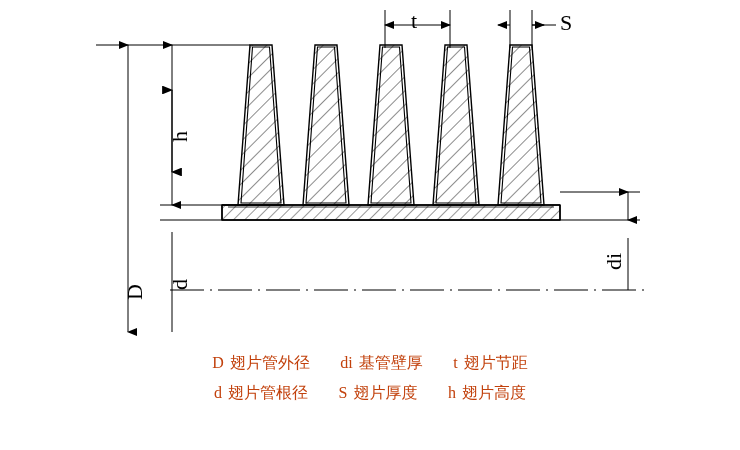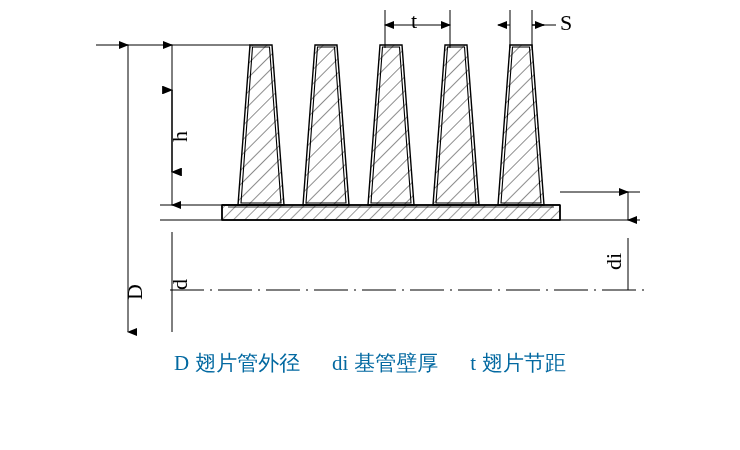--- a/index.html
+++ b/index.html
@@ -28,23 +28,23 @@
   }
   .legend {
     position: absolute;
     left: 0;
     top: 348px;
     width: 740px;
     text-align: center;
   }
   .legend-row {
     white-space: nowrap;
-    font-size: 21px;
+    font-size: 16px;
     line-height: 30px;
-    color: #0369a1;
+    color: #c2410c;
     letter-spacing: 0px;
   }
   .legend-row .sym {
     font-family: "Liberation Serif", serif;
     font-style: normal;
     padding-right: 6px;
   }
   .legend-row .txt {
     padding-right: 26px;
   }
@@ -200,15 +200,26 @@
       <span class="cell">
         <span class="sym">D</span><span class="txt">翅片管外径</span>
       </span>
       <span class="cell">
         <span class="sym">di</span><span class="txt">基管壁厚</span>
       </span>
       <span class="cell">
         <span class="sym">t</span><span class="txt">翅片节距</span>
       </span>
     </div>
+    <div class="legend-row">
+      <span class="cell">
+        <span class="sym">d</span><span class="txt">翅片管根径</span>
+      </span>
+      <span class="cell">
+        <span class="sym">S</span><span class="txt">翅片厚度</span>
+      </span>
+      <span class="cell">
+        <span class="sym">h</span><span class="txt">翅片高度</span>
+      </span>
+    </div>
   </div>
 
 </div>
 
 </body></html>

